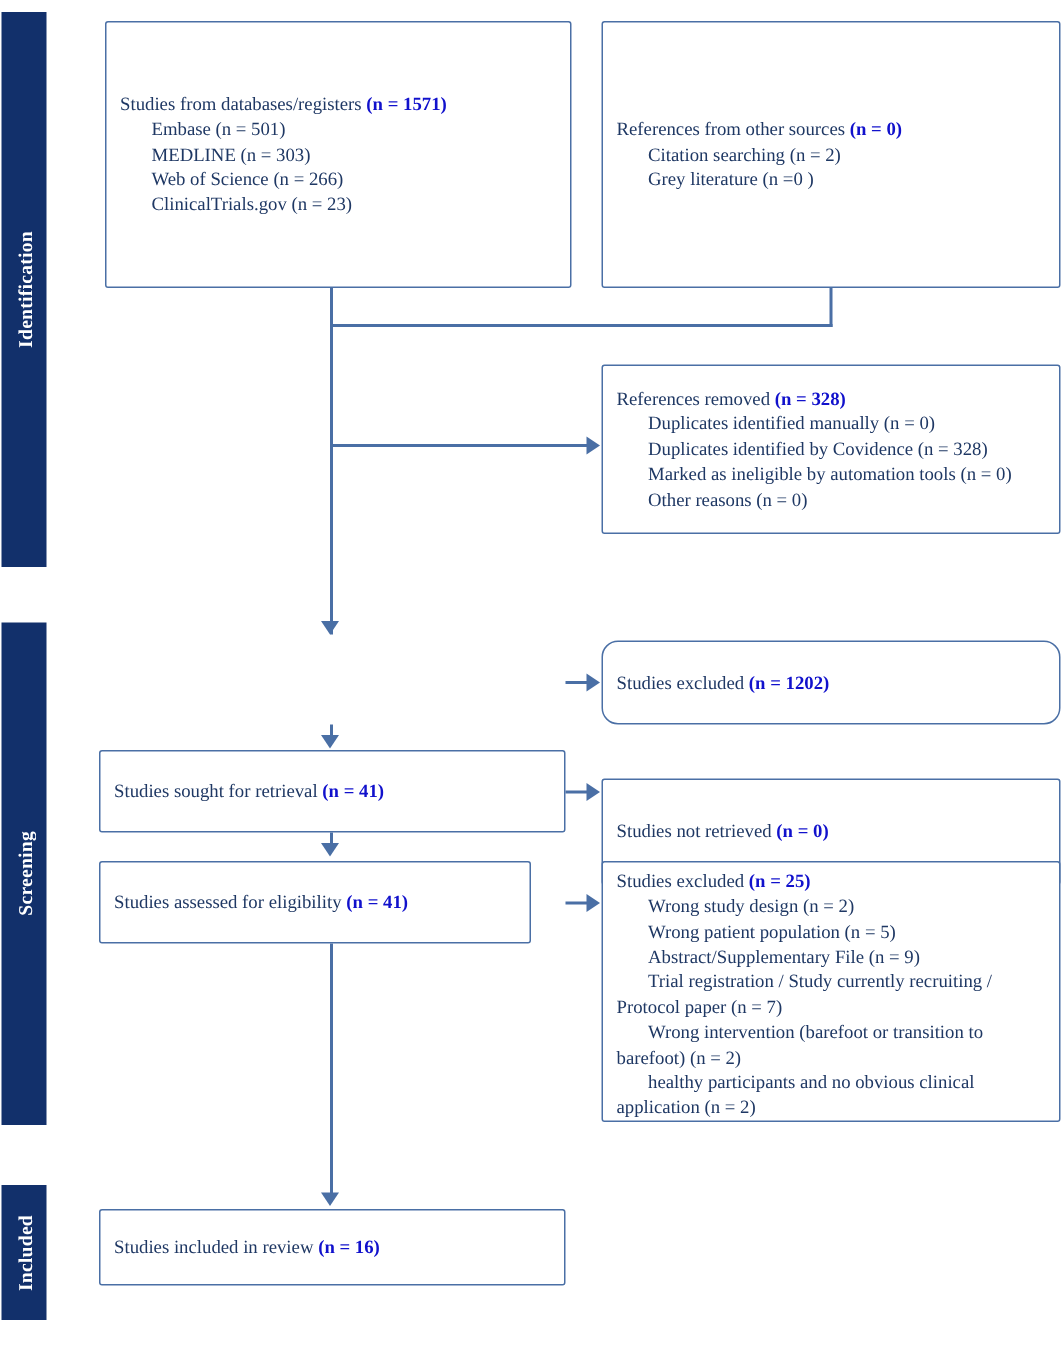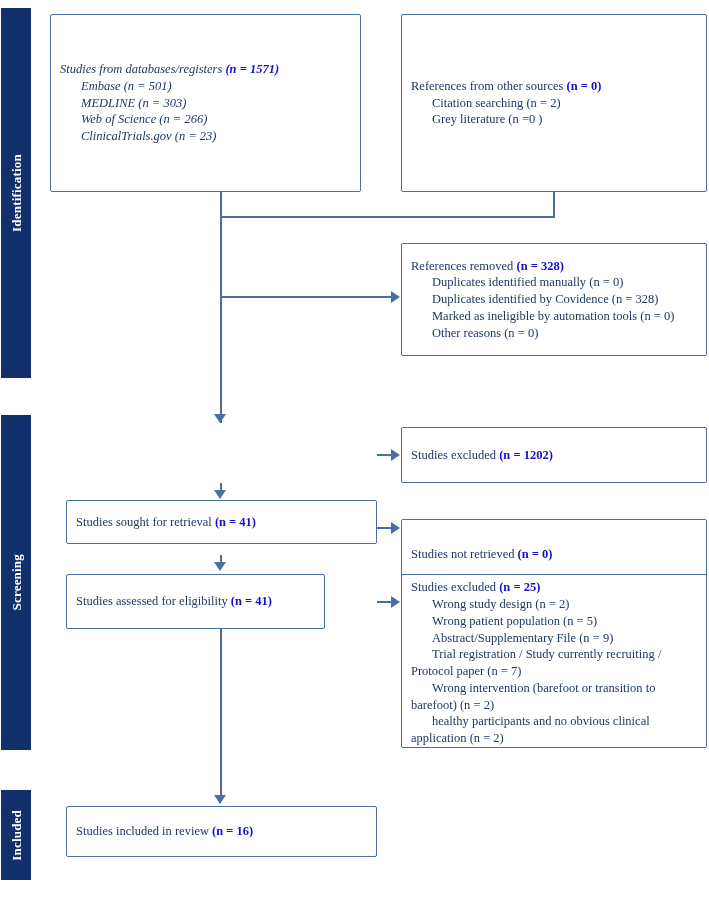--- a/index.html
+++ b/index.html
@@ -69,28 +69,28 @@
   .box .sub.hang {
     padding-left: 0;
     text-indent: 21px;
   }
   .nval {
     color: #1111cc;
     font-weight: bold;
   }
 
   
-  #box-databases      { left: 50px;  top: 14px;  width: 311px; height: 178px; font-style: italic; }
+  #box-databases      { left: 70px;  top: 14px;  width: 311px; height: 178px; }
   #box-other-sources  { left: 401px; top: 14px;  width: 306px; height: 178px; }
   #box-removed        { left: 401px; top: 243px; width: 306px; height: 113px; }
   #box-screened       { left: 66px;  top: 427px; width: 311px; height: 56px;  }
-  #box-excluded-1     { left: 401px; top: 427px; width: 306px; height: 56px;  }
-  #box-sought         { left: 66px;  top: 500px; width: 311px; height: 44px;  }
+  #box-excluded-1     { left: 401px; top: 427px; width: 306px; height: 56px; border-radius: 11px;  }
+  #box-sought         { left: 66px;  top: 500px; width: 311px; height: 55px;  }
   #box-not-retrieved  { left: 401px; top: 500px; width: 306px; height: 71px; margin-top: 19px;  }
-  #box-eligibility    { left: 66px;  top: 574px; width: 259px; height: 55px;  }
+  #box-eligibility    { left: 66px;  top: 574px; width: 288px; height: 55px;  }
   #box-excluded-2     { left: 401px; top: 574px; width: 306px; height: 174px;
                         justify-content: center; padding-top: 8px; }
   #box-included       { left: 66px;  top: 806px; width: 311px; height: 51px;  }
 
   
   .line {
     position: absolute;
     background: #4a6fa5;
   }
   .v { width: 1.8px; }

